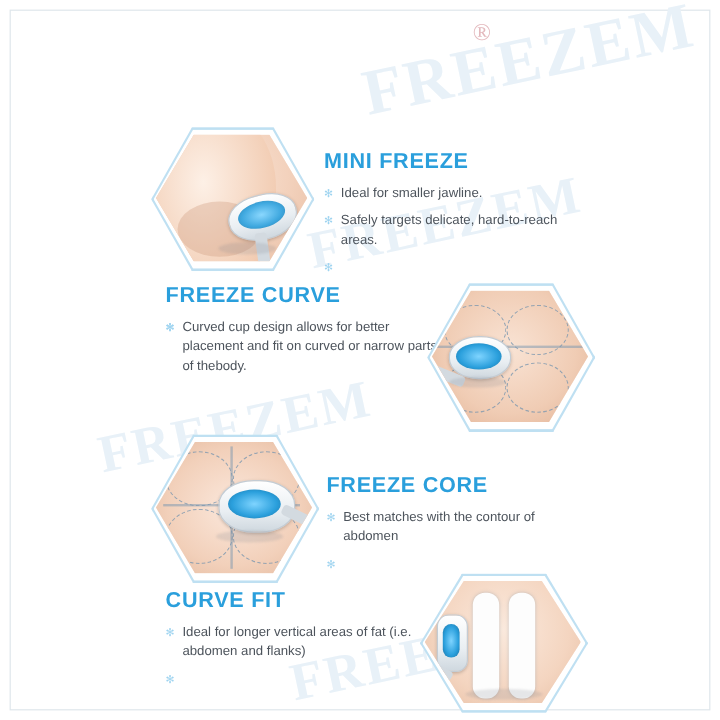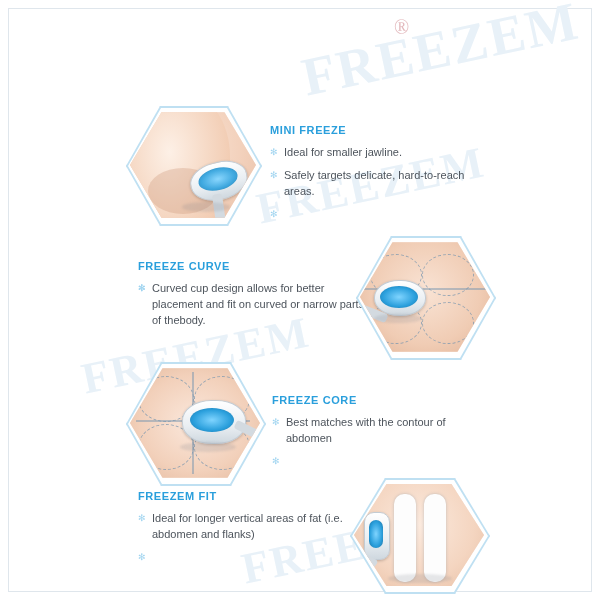--- a/index.html
+++ b/index.html
@@ -94,21 +94,21 @@
     color: #5a6068;
     line-height: 1.55;
     text-align: center;
   }
 
   
   .section {
     position: absolute;
   }
   .sec-head {
-    font-size: 11px;
+    font-size: 18px;
     font-weight: bold;
     color: #2a9fdc;
     letter-spacing: 0.6px;
     margin-bottom: 9px;
   }
   .bullet-list {
     list-style: none;
     margin: 0;
     padding: 0;
   }
@@ -221,21 +221,21 @@
 
   <div class="section" style="left:270px; top:124px; width:215px;">
     <div class="sec-head">MINI FREEZE</div>
     <ul class="bullet-list">
       <li><span class="bdot">✻</span><span>Ideal for smaller jawline.</span></li>
       <li><span class="bdot">✻</span><span>Safely targets delicate, hard-to-reach areas.</span></li>
       <li><span class="bdot">✻</span></li>
     </ul>
   </div>
 
-  <div class="section" style="left:138px; top:260px; width:230px;">
+  <div class="section" style="left:138px; top:236px; width:230px;">
     <div class="sec-head">FREEZE CURVE</div>
     <ul class="bullet-list">
       <li><span class="bdot">✻</span></li>
       <li><span class="bdot">✻</span><span>Curved cup design allows for better placement and fit on curved or narrow parts of thebody.</span></li>
     </ul>
   </div>
 
   <div class="hex-outline" style="left:356px; top:236px; width:138px; height:122px;">
     <div class="hex-inner"></div>
   </div>
@@ -271,21 +271,21 @@
 
   <div class="section" style="left:272px; top:370px; width:200px;margin-top:24px;">
     <div class="sec-head">FREEZE CORE</div>
     <ul class="bullet-list">
       <li><span class="bdot">✻</span><span>Best matches with the contour of abdomen</span></li>
       <li><span class="bdot">✻</span></li>
     </ul>
   </div>
 
   <div class="section" style="left:138px; top:490px; width:205px;">
-    <div class="sec-head">FREEZEM FIT</div>
+    <div class="sec-head">CURVE FIT</div>
     <ul class="bullet-list">
       <li><span class="bdot">✻</span><span>Ideal for longer vertical areas of fat (i.e. abdomen and flanks)</span></li>
       <li><span class="bdot">✻</span></li>
     </ul>
   </div>
 
   <div class="hex-outline" style="left:350px; top:478px; width:138px; height:114px;">
     <div class="hex-inner"></div>
   </div>
   <div class="hex" style="left:354px; top:482px; width:130px; height:106px;">

